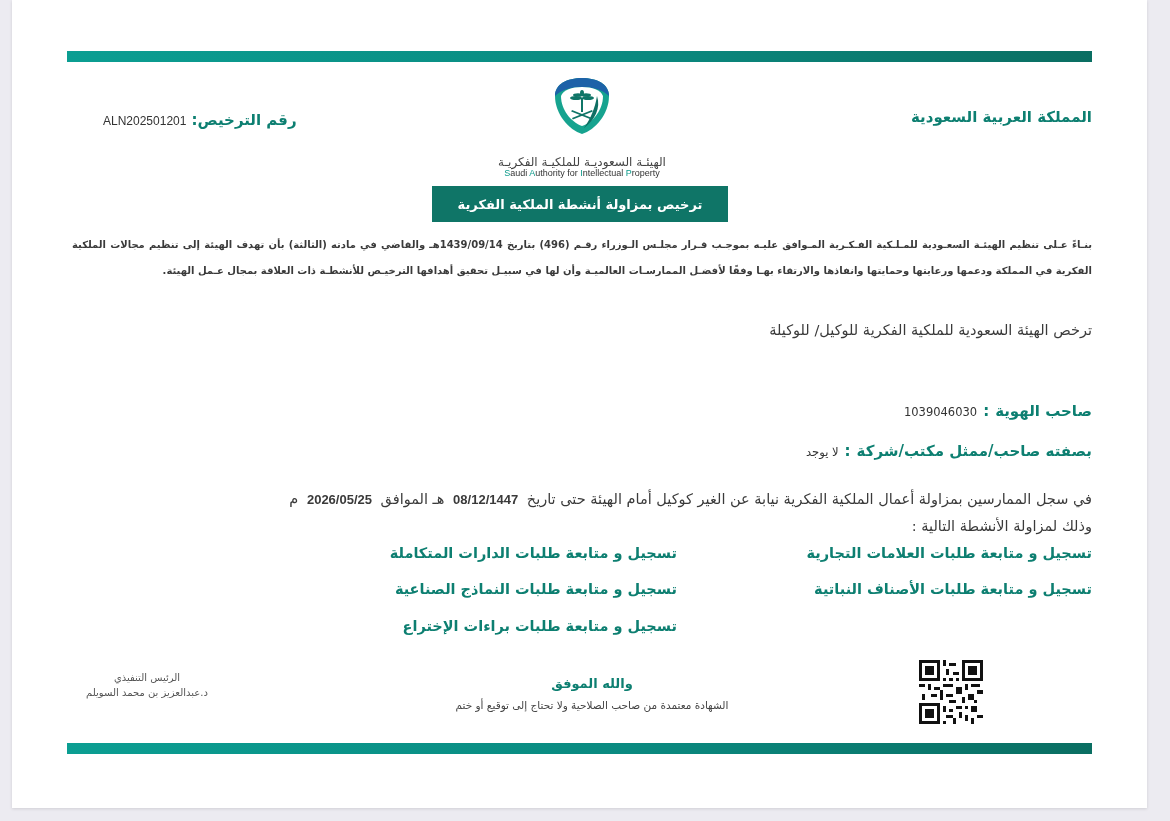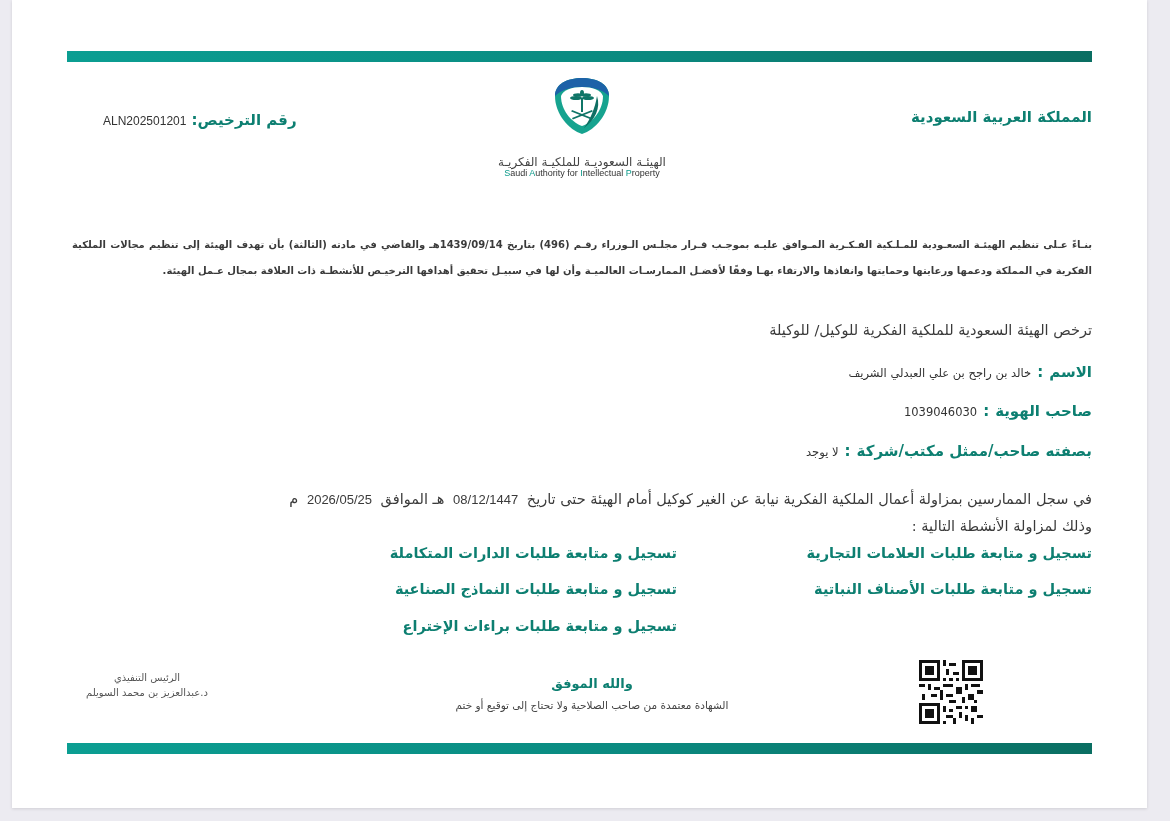--- a/index.html
+++ b/index.html
@@ -57,21 +57,21 @@
     .field .k { font-size: 15px; font-weight: bold; color: #0d7f71; }
     .field .sep { font-size: 15px; font-weight: bold; color: #0d7f71; margin: 0 6px; }
     .field .v { font-size: 11.5px; color: #333; }
     .f1 { top: 362px; }
     .f2 { top: 401px; }
     .f3 { top: 441px; }
 
     .reg {
       right: 55px; top: 486px; width: 1000px; font-size: 14.5px; color: #3a3a3a; line-height: 26px;
     }
-    .reg .num { font-family: "Liberation Sans", sans-serif; font-size: 13px; margin: 12px 4px; }
+    .reg .num { font-family: "Liberation Sans", sans-serif; font-size: 13px; margin: 12px 4px; font-weight: bold; }
 
     .acts { font-size: 14.5px; font-weight: bold; color: #0d7f71; white-space: nowrap; direction: rtl; }
     .colR { right: 55px; }
     .colL { right: 470px; text-align: right; }
     .r1 { top: 545px; }
     .r2 { top: 581px; }
     .r3 { top: 618px; }
 
     .closing { left: 380px; top: 676px; width: 400px; text-align: center; direction: rtl; }
     .closing .a { font-size: 13px; font-weight: bold; color: #0d7f71; }
@@ -109,28 +109,26 @@
         <ellipse cx="35" cy="21" rx="5" ry="1.8"></ellipse>
         <ellipse cx="31" cy="19" rx="2" ry="3"></ellipse>
         <path d="M21 44 L41 36 L41.8 37.5 L21.8 45.5 Z"></path>
         <path d="M41 44 L21 36 L20.2 37.5 L40.2 45.5 Z"></path>
       </g>
     </svg>
     <div class="ar">الهيئـة السعوديـة للملكيـة الفكريـة</div>
     <div class="en"><b>S</b><span>audi </span><b>A</b><span>uthority for </span><b>I</b><span>ntellectual </span><b>P</b><span>roperty</span></div>
   </div>
 
+  <div class="abs title-box">ترخيص بمزاولة أنشطة الملكية الفكرية</div>
 
   <div class="abs intro">بنـاءً عـلى تنظيم الهيئـة السعـودية للمـلـكية الفـكـرية المـوافق عليـه بموجـب قـرار مجلـس الـوزراء رقـم (496) بتاريخ 1439/09/14هـ والقاضي في مادته (الثالثة) بأن تهدف الهيئة إلى تنظيم مجالات الملكية الفكرية في المملكة ودعمها ورعايتها وحمايتها وانفاذها والارتقاء بهـا وفقًا لأفضـل الممارسـات العالميـة وأن لها في سبيـل تحقيق أهدافها الترخيـص للأنشطـة ذات العلاقة بمجال عـمل الهيئة.</div>
 
   <div class="abs grant rtl">ترخص الهيئة السعودية للملكية الفكرية للوكيل/ للوكيلة</div>
 
-  <div class="abs field f1">
-    <span class="k">الاسم</span><span class="sep">:</span><span class="v">خالد بن راجح بن علي العبدلي الشريف</span>
-  </div>
   <div class="abs field f2">
     <span class="k">صاحب الهوية</span><span class="sep">:</span><span class="v">1039046030</span>
   </div>
   <div class="abs field f3">
     <span class="k">بصفته صاحب/ممثل مكتب/شركة</span><span class="sep">:</span><span class="v">لا يوجد</span>
   </div>
 
   <div class="abs reg rtl">
     <div>
       <span>في سجل الممارسين بمزاولة أعمال الملكية الفكرية نيابة عن الغير كوكيل أمام الهيئة حتى تاريخ</span>

